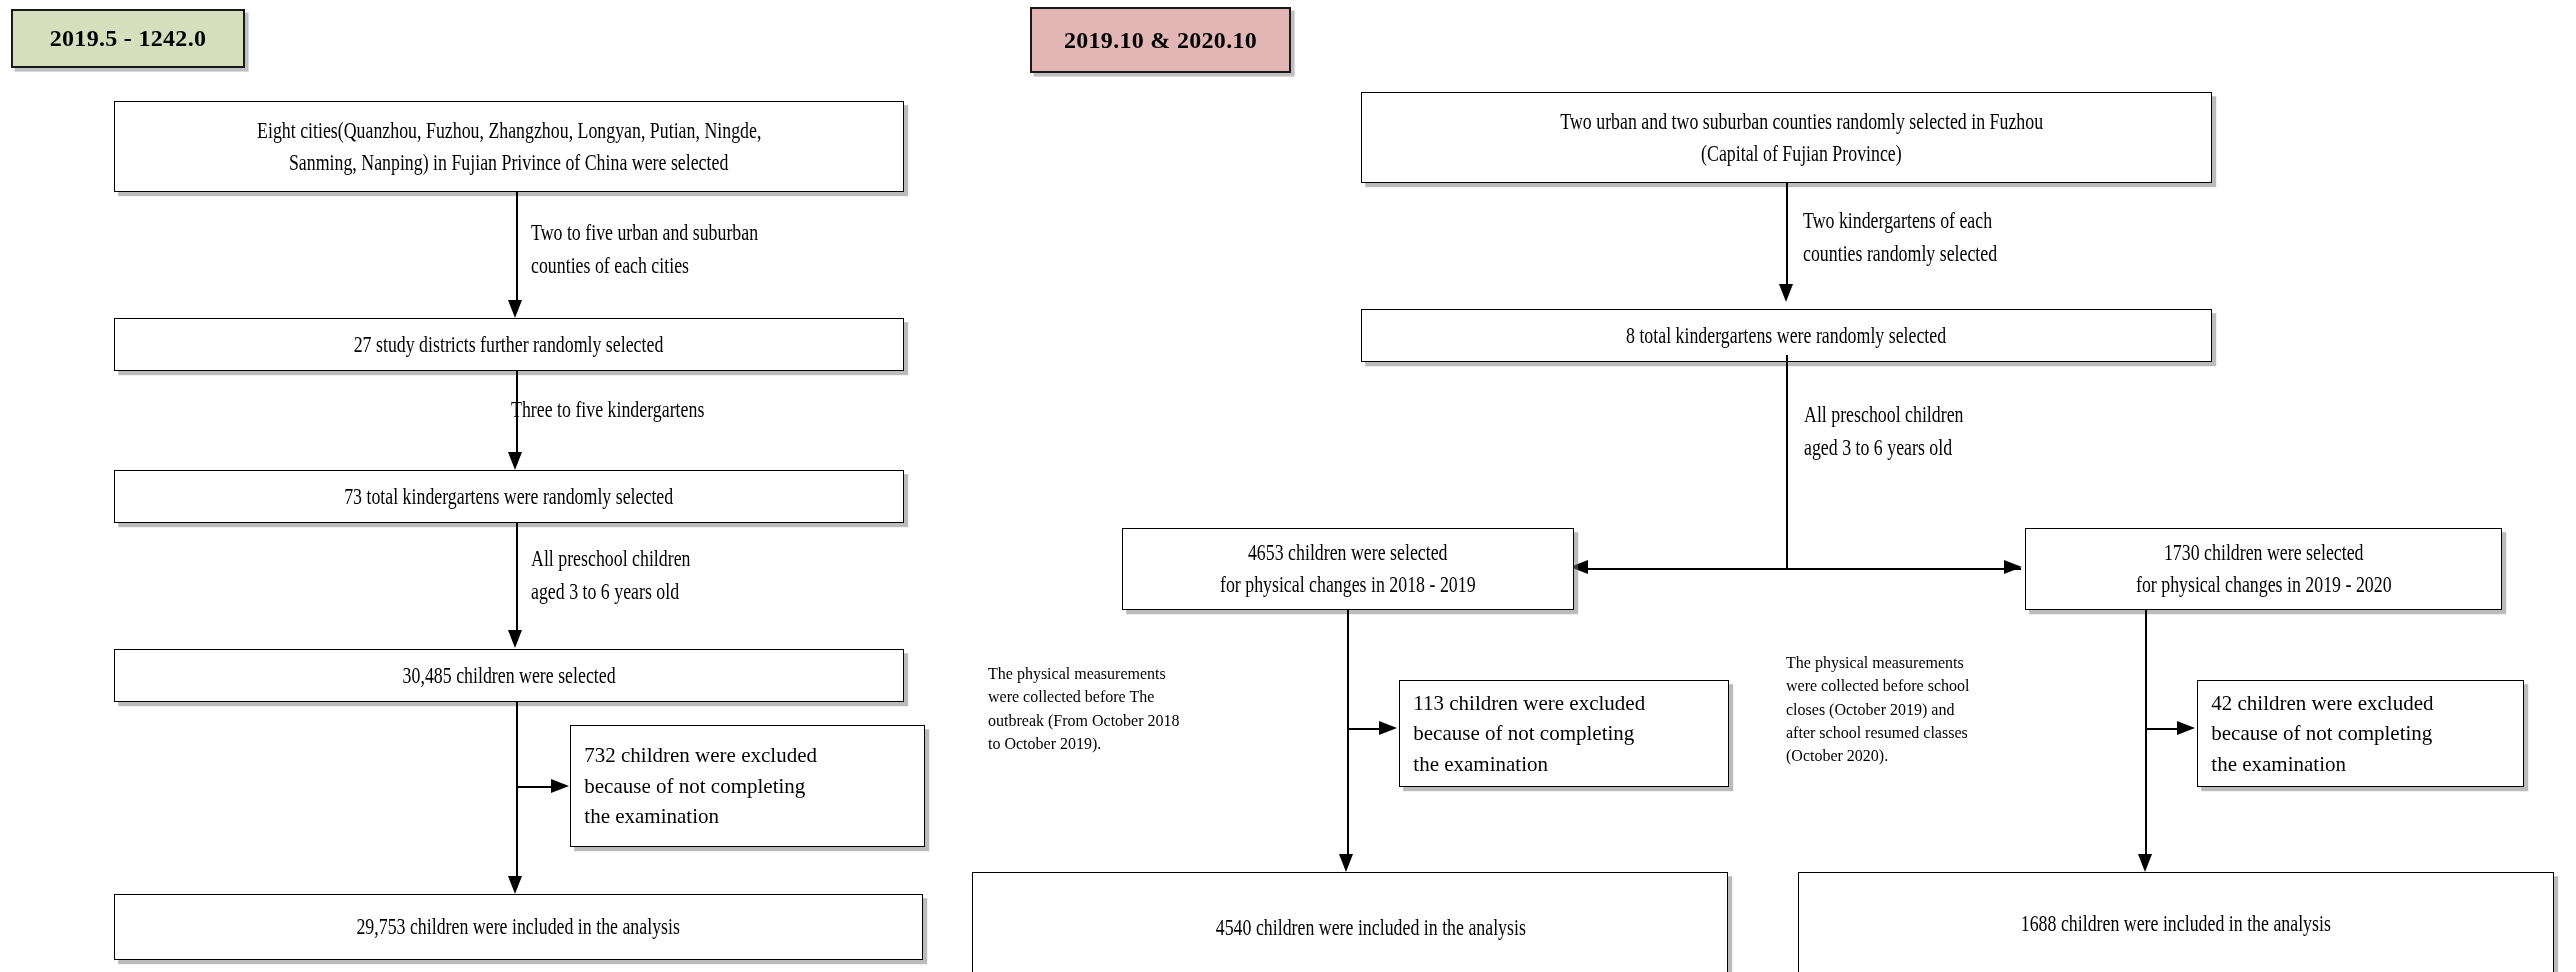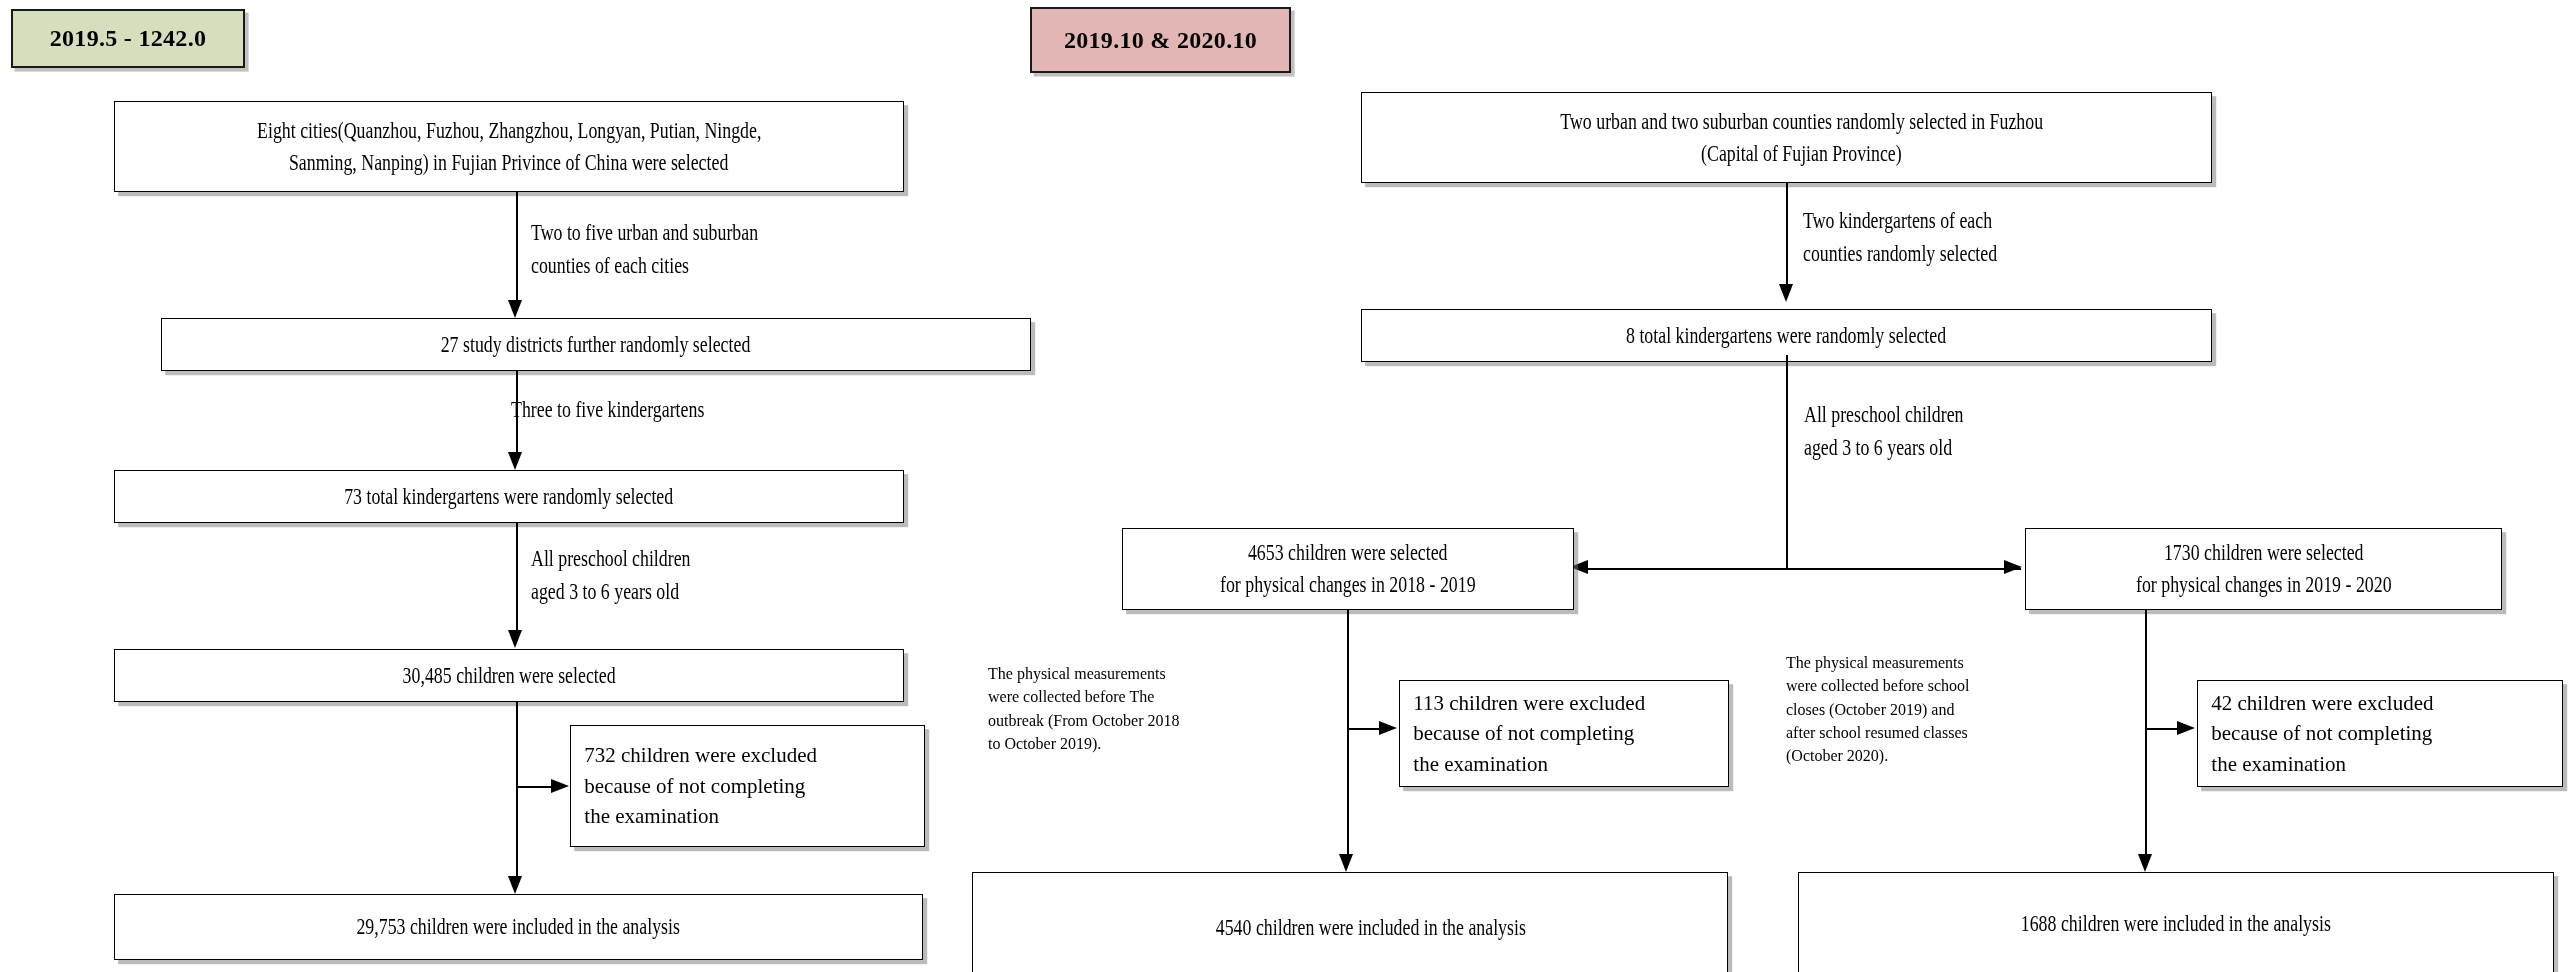--- a/index.html
+++ b/index.html
@@ -146,21 +146,21 @@
     <span class="ln">Sanming, Nanping) in Fujian Privince of China were selected</span>
   </div>
 
   <div class="vline" style="left:516px; top:192px; height:118px;"></div>
   <div class="arrow-down" style="left:508px; top:300px;"></div>
   <div class="clabel" style="left:531px; top:217px;">
     <span class="ln">Two to five urban and suburban</span>
     <span class="ln">counties of each cities</span>
   </div>
 
-  <div class="fbox" style="left:114px; top:318px; width:870px; height:53px;margin-left:47px;">
+  <div class="fbox" style="left:114px; top:318px; width:790px; height:53px;">
     <span class="ln">27 study districts further randomly selected</span>
   </div>
 
   <div class="vline" style="left:516px; top:371px; height:92px;"></div>
   <div class="arrow-down" style="left:508px; top:452px;"></div>
   <div class="clabel" style="left:511px; top:394px;">
     <span class="ln">Three to five kindergartens</span>
   </div>
 
   <div class="fbox" style="left:114px; top:470px; width:790px; height:53px;">
@@ -253,21 +253,21 @@
   <div class="arrow-right" style="left:2177px; top:721px;"></div>
 
   <div class="annot" style="left:1786px; top:651px;">
     <span class="ln">The physical measurements</span>
     <span class="ln">were collected before school</span>
     <span class="ln">closes (October 2019) and</span>
     <span class="ln">after school resumed classes</span>
     <span class="ln">(October 2020).</span>
   </div>
 
-  <div class="fbox plain" style="left:2197px; top:680px; width:366px; height:107px;">
+  <div class="fbox plain" style="left:2197px; top:680px; width:327px; height:107px;">
     <span class="ln">42 children were excluded</span>
     <span class="ln">because of  not completing</span>
     <span class="ln">the examination</span>
   </div>
 
   <div class="fbox" style="left:972px; top:872px; width:756px; height:112px;padding-left:48px;">
     <span class="ln">4540 children were included in the analysis</span>
   </div>
 
   <div class="fbox" style="left:1798px; top:872px; width:756px; height:104px;">

